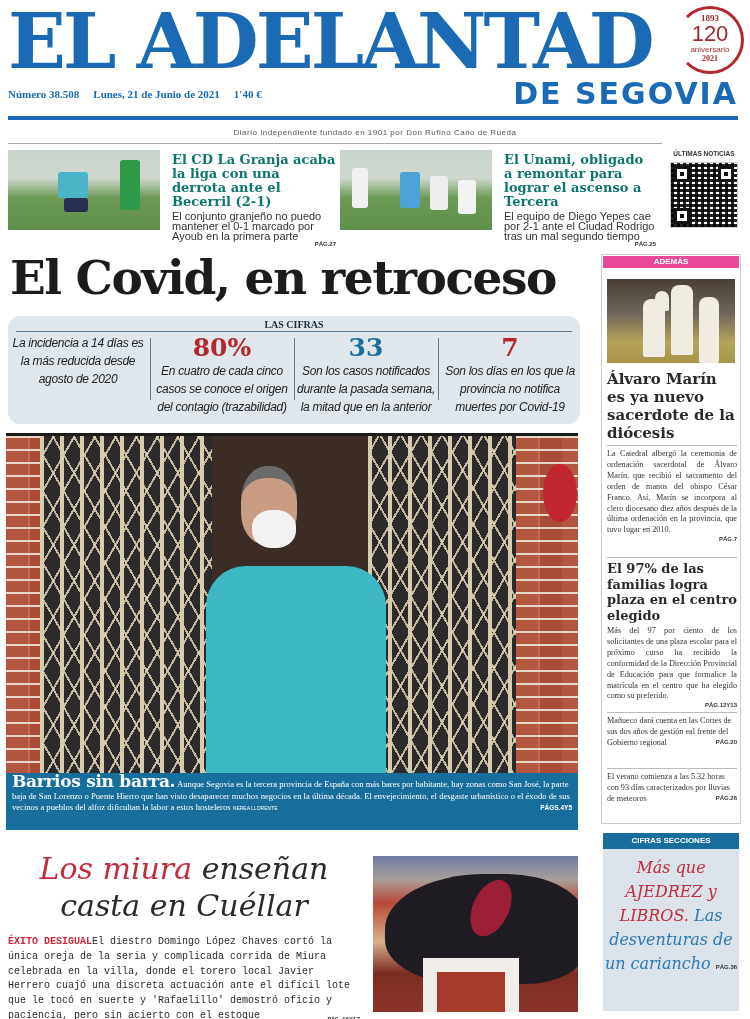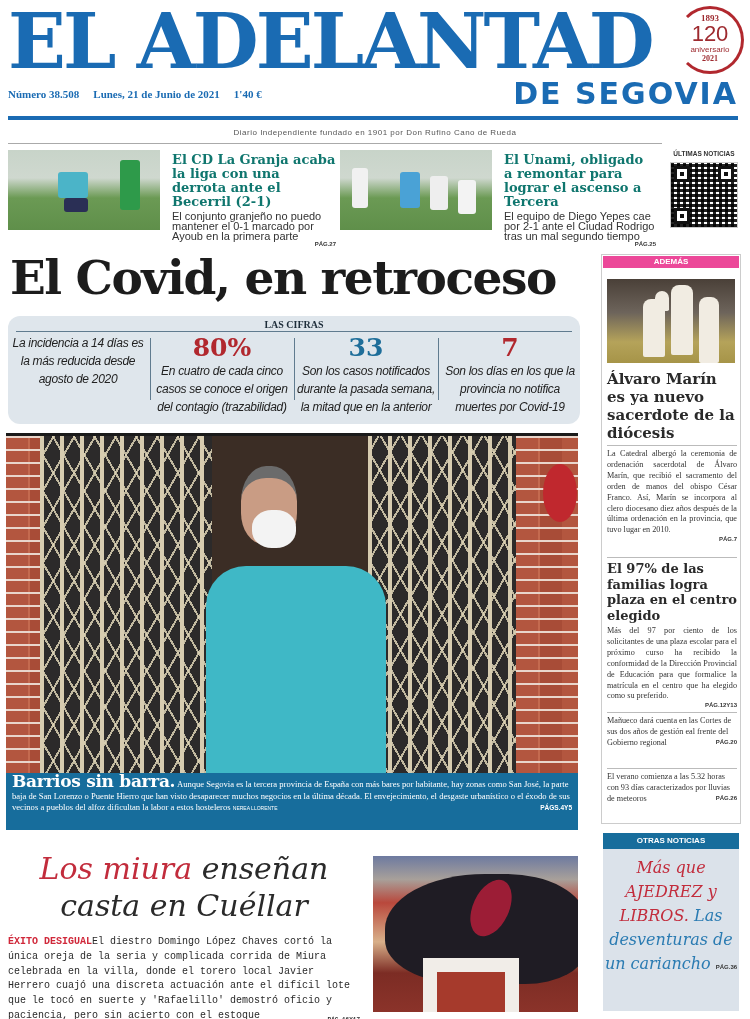--- a/index.html
+++ b/index.html
@@ -210,21 +210,21 @@
   <div class="sb-txt" style="text-align:left;">Mañueco dará cuenta en las Cortes de sus dos años de gestión eal frente del Gobierno regional</div>
   <div class="page-ref" style="margin-top:-10px;">PÁG.20</div>
 </div>
 <div class="abs sb-rule" style="left:607px;top:768px;width:130px;"></div>
 <div class="abs" style="left:607px;top:772px;width:130px;">
   <div class="sb-txt" style="text-align:left;">El verano comienza a las 5.32 horas con 93 días caracterizados por lluvias de meteoros</div>
   <div class="page-ref" style="margin-top:-10px;">PÁG.26</div>
 </div>
 
 <div class="abs otras-box"></div>
-<div class="abs otras-head">OTRAS NOTICIAS</div>
+<div class="abs otras-head">CIFRAS SECCIONES</div>
 <div class="abs otras-txt">
   <span style="color:#c22c3c;">Más que AJEDREZ y LIBROS.</span>
   <span style="color:#2a7bb2;">Las desventuras de un cariancho</span>
   <span style="font-style:normal;font-size:6px;font-weight:bold;font-family:'Liberation Sans',sans-serif;color:#333;">PÁG.36</span>
 </div>
 
 <div class="abs bull-hd">
   <span class="red">Los miura</span>
   <span>enseñan casta en Cuéllar</span>
 </div>

